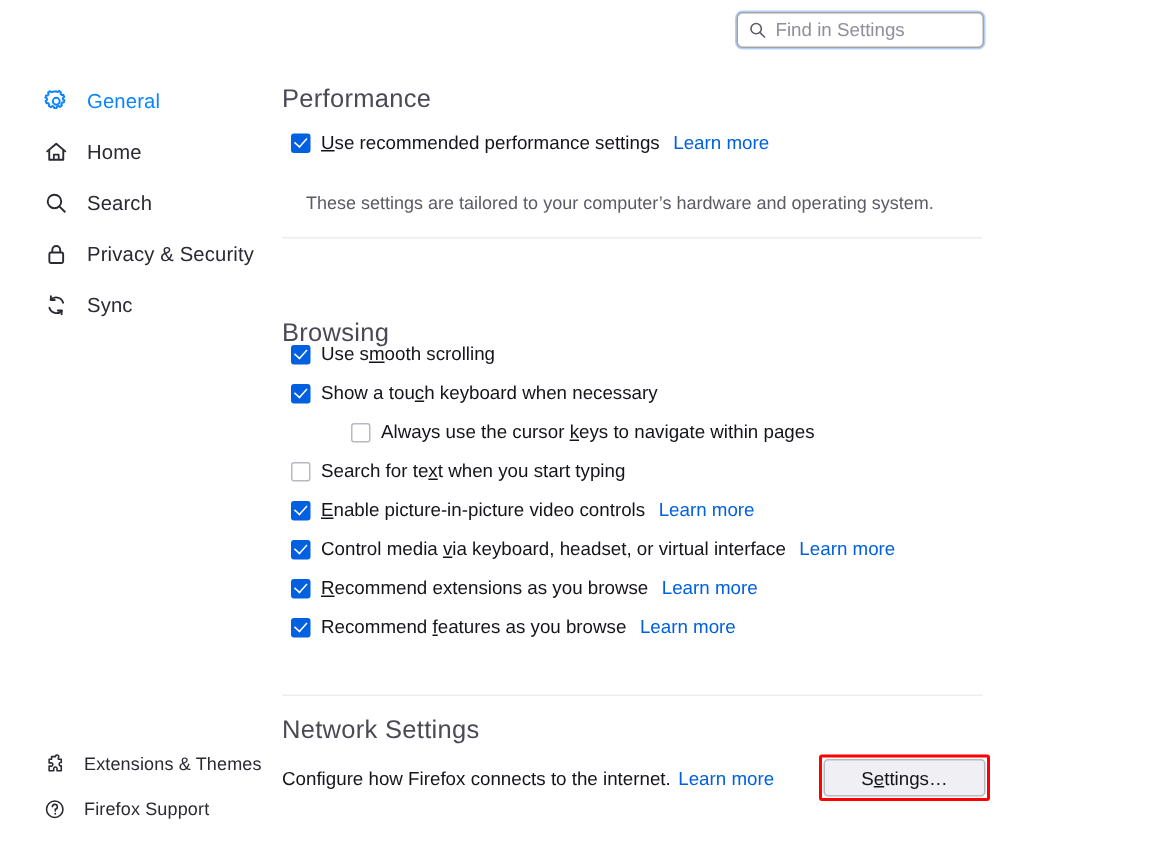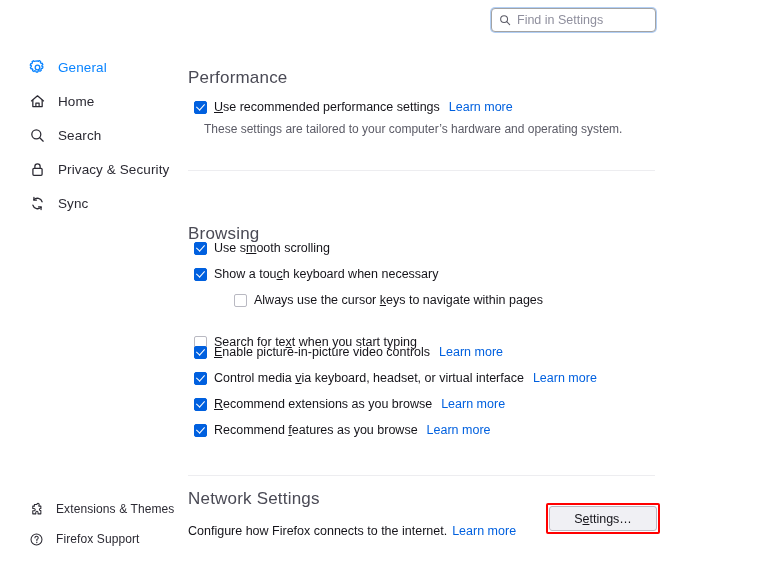--- a/index.html
+++ b/index.html
@@ -102,21 +102,21 @@
     width: 180px;
   }
   .nav-bottom .nav-item { height: 30px; }
   .nav-bottom .nav-label { font-size: 12px; color: #2b2a33; }
   .nav-bottom .ic { width: 15px; height: 15px; margin-right: 12px; }
 
   
   .main {
     position: absolute;
     left: 188px;
-    top: 12px;
+    top: 0;
     width: 580px;
     height: 480px;
   }
   .section-title {
     font-size: 17px;
     font-weight: normal;
     color: #4a4a55;
     margin: 0;
     letter-spacing: 0.2px;
   }
@@ -173,20 +173,21 @@
     font-size: 12.5px;
     color: #0060df;
     margin-left: 9px;
     white-space: nowrap;
     cursor: pointer;
   }
   .desc {
     font-size: 12px;
     color: #5b5b66;
     position: absolute;
+    margin-top: 18px;
   }
 
   
   .net-desc {
     position: absolute;
     font-size: 12.5px;
     color: #15141a;
     white-space: nowrap;
   }
   .settings-btn-highlight {
@@ -324,21 +325,21 @@
   <div class="check-row" style="left:6px; top:255px;">
     <span class="cb on"></span>
     <span class="row-label"><span>Show a tou</span><span class="ak">c</span><span>h keyboard when necessary</span></span>
   </div>
 
   <div class="check-row" style="left:6px; top:281px;margin-left:40px;">
     <span class="cb off"></span>
     <span class="row-label"><span>Always use the cursor </span><span class="ak">k</span><span>eys to navigate within pages</span></span>
   </div>
 
-  <div class="check-row" style="left:6px; top:307px;margin-top:16px;">
+  <div class="check-row" style="left:6px; top:307px;">
     <span class="cb off"></span>
     <span class="row-label"><span>Search for te</span><span class="ak">x</span><span>t when you start typing</span></span>
   </div>
 
   <div class="check-row" style="left:6px; top:333px;">
     <span class="cb on"></span>
     <span class="row-label"><span></span><span class="ak">E</span><span>nable picture-in-picture video controls</span></span>
     <span class="learn">Learn more</span>
   </div>
 

